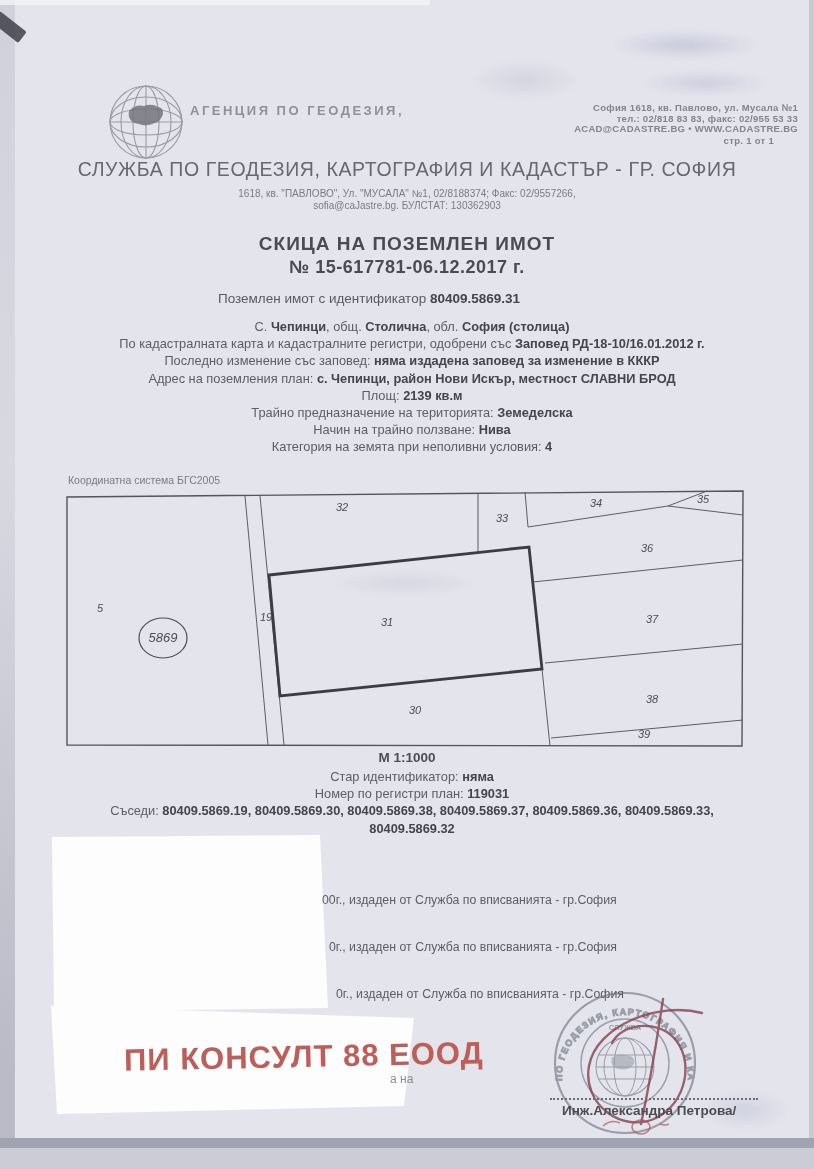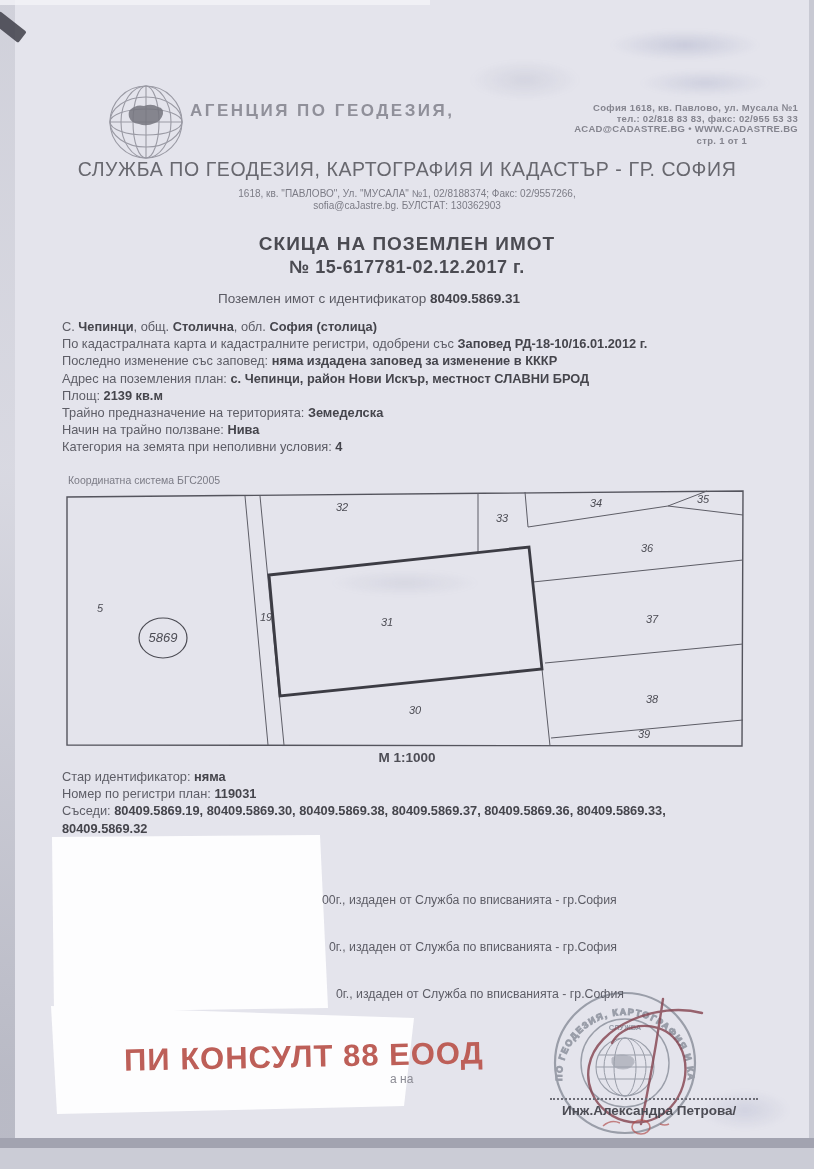--- a/index.html
+++ b/index.html
@@ -13,32 +13,32 @@
   .edge-right{right:0;top:0;width:5px;height:1169px;background:rgba(150,152,166,.35);}
   .band-dark{left:0;top:1138px;width:814px;height:10px;background:#a2a3b0;}
   .band-light{left:0;top:1148px;width:814px;height:21px;background:#cbccd6;}
   .blob{border-radius:50%;filter:blur(2px);pointer-events:none;}
   .b1{left:610px;top:30px;width:150px;height:30px;background:radial-gradient(closest-side,rgba(95,105,155,.20),transparent);}
   .b2{left:640px;top:70px;width:130px;height:26px;background:radial-gradient(closest-side,rgba(95,105,155,.16),transparent);}
   .b3{left:470px;top:60px;width:110px;height:40px;background:radial-gradient(closest-side,rgba(100,105,140,.12),transparent);}
   .b4{left:330px;top:570px;width:150px;height:26px;background:radial-gradient(closest-side,rgba(100,105,140,.10),transparent);}
   .b5{left:700px;top:1090px;width:90px;height:40px;background:radial-gradient(closest-side,rgba(95,105,155,.14),transparent);}
   
-  .agency-name{left:190px;top:100px;font-size:17px;font-weight:bold;letter-spacing:2.5px;color:#90909a;line-height:21px;}
+  .agency-name{left:190px;top:100px;font-size:13px;font-weight:bold;letter-spacing:2.5px;color:#90909a;line-height:21px;}
   .contact{right:16px;top:103px;text-align:right;font-size:9.5px;line-height:10.5px;color:#84848e;letter-spacing:.3px;font-weight:bold;}
-  .contact .pg{margin-right:51px;margin-top:1px;}
+  .contact .pg{margin-right:24px;margin-top:1px;}
   .office-title{left:0;top:158px;width:814px;text-align:center;font-size:19.5px;letter-spacing:.6px;color:#68686f;}
   .office-addr{left:0;top:188px;width:814px;text-align:center;font-size:10px;line-height:12px;color:#7c7c86;}
   
   .doc-title{left:0;top:233px;width:814px;text-align:center;font-size:19px;font-weight:bold;letter-spacing:1px;color:#4b4b52;}
   .doc-number{left:0;top:257px;width:814px;text-align:center;font-size:18px;font-weight:bold;letter-spacing:.5px;color:#4b4b52;}
   .identifier{left:0;top:291px;width:738px;text-align:center;font-size:13.5px;color:#5a5a63;}
   .identifier .b{font-weight:bold;color:#44444b;}
   
-  .tblock{font-size:12.8px;line-height:17.2px;color:#5d5d66;}
+  .tblock{font-size:12.8px;line-height:17.2px;color:#5d5d66;text-align:center;}
   #info-lines{left:62px;top:318px;width:700px;}
   #below-lines{left:62px;top:768px;width:700px;}
   .tline .b{font-weight:bold;color:#45454c;}
   
   .coord-label{left:68px;top:474px;font-size:10.5px;color:#7b7b85;}
   .map-svg{left:66px;top:490px;}
   .map-svg .ln{stroke:#5d5d66;stroke-width:1;fill:none;}
   .map-svg .frame{stroke:#54545d;stroke-width:1.4;fill:none;}
   .map-svg .bold{stroke:#3c3c44;stroke-width:2.8;fill:none;}
   .plbl{font-size:11px;font-style:italic;fill:#4c4c54;text-anchor:middle;}
@@ -96,21 +96,21 @@
     <div class="pg">стр. 1 от 1</div>
   </div>
 
   <div class="abs office-title">СЛУЖБА ПО ГЕОДЕЗИЯ, КАРТОГРАФИЯ И КАДАСТЪР - ГР. СОФИЯ</div>
   <div class="abs office-addr">
     <div>1618, кв. "ПАВЛОВО", Ул. "МУСАЛА" №1, 02/8188374; Факс: 02/9557266,</div>
     <div>sofia@caJastre.bg. БУЛСТАТ: 130362903</div>
   </div>
 
   <div class="abs doc-title">СКИЦА НА ПОЗЕМЛЕН ИМОТ</div>
-  <div class="abs doc-number">№ 15-617781-02.12.2017 г.</div>
+  <div class="abs doc-number">№ 15-617781-06.12.2017 г.</div>
   <div class="abs identifier">
     <span>Поземлен имот с  идентификатор  </span><span class="b">80409.5869.31</span>
   </div>
 
   <div id="info-lines" class="abs tblock">
       <div class="tline"><span>С. </span><span class="b">Чепинци</span><span>, общ. </span><span class="b">Столична</span><span>, обл. </span><span class="b">София (столица)</span></div>
       <div class="tline"><span>По кадастралната карта и кадастралните регистри, одобрени със </span><span class="b">Заповед РД-18-10/16.01.2012 г.</span></div>
       <div class="tline"><span>Последно изменение със заповед: </span><span class="b">няма издадена заповед за изменение в КККР</span></div>
       <div class="tline"><span>Адрес на поземления план: </span><span class="b">с. Чепинци, район Нови Искър, местност СЛАВНИ БРОД</span></div>
       <div class="tline"><span>Площ: </span><span class="b">2139 кв.м</span></div>

